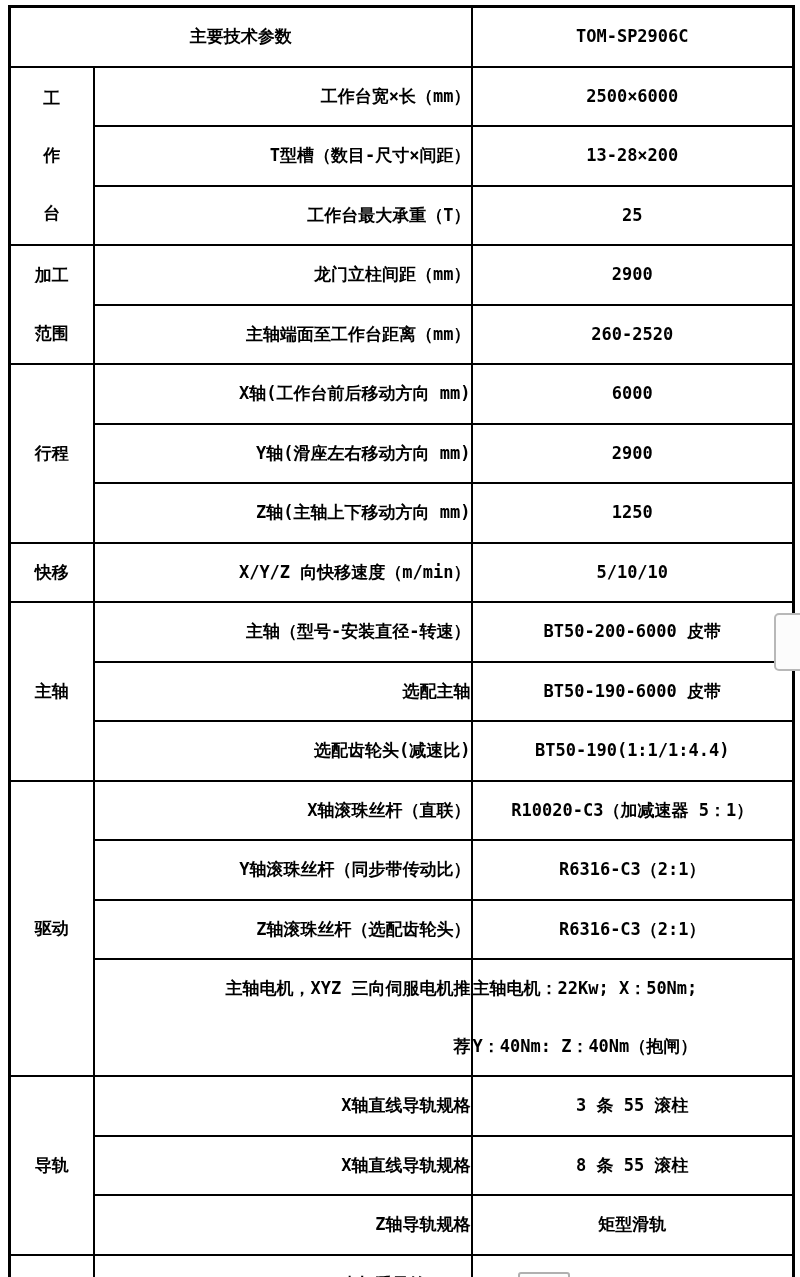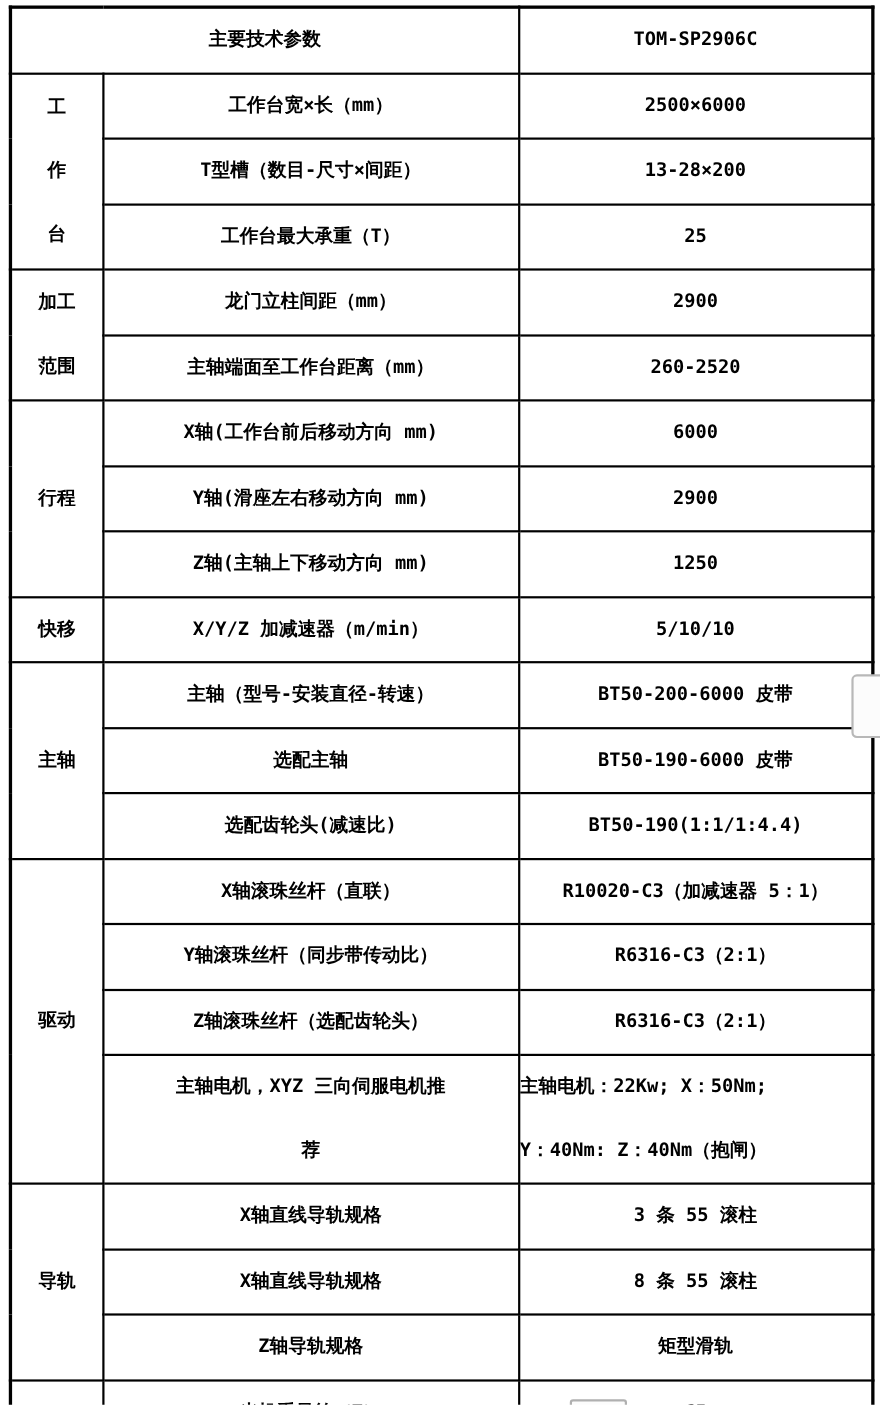--- a/index.html
+++ b/index.html
@@ -33,21 +33,21 @@
     vertical-align: middle;
     line-height: 57.5px;
     white-space: pre;
     overflow: hidden;
     padding: 0;
   }
   tr.h1 { height: 57.5px; }
   tr.h2 { height: 115px; }
   td.th  { text-align: center; }
   td.grp { text-align: center; white-space: pre-line; }
-  td.lbl { text-align: center; padding-left: 8px; }
+  td.lbl { text-align: right; padding-left: 8px; }
   td.val { text-align: center; }
   td.val-left { text-align: left; padding-left: 8px; }
   
   .artifact-right {
     position: absolute;
     right: -14px;
     top: 608px;
     width: 36px;
     height: 54px;
     border: 2px solid #b8b8b8;
@@ -117,21 +117,21 @@
         <td class="lbl">Y轴(滑座左右移动方向 mm)</td>
         <td class="val">2900</td>
       </tr>
       <tr class="h1">
         <td class="lbl">Z轴(主轴上下移动方向 mm)</td>
         <td class="val">1250</td>
       </tr>
 
       <tr class="h1">
         <td class="grp">快移</td>
-        <td class="lbl">X/Y/Z 加减速器（m/min）</td>
+        <td class="lbl">X/Y/Z 向快移速度（m/min）</td>
         <td class="val">5/10/10</td>
       </tr>
 
       <tr class="h1">
         <td rowspan="3" class="grp">主轴</td>
         <td class="lbl">主轴（型号-安装直径-转速）</td>
         <td class="val">BT50-200-6000 皮带</td>
       </tr>
       <tr class="h1">
         <td class="lbl">选配主轴</td>

